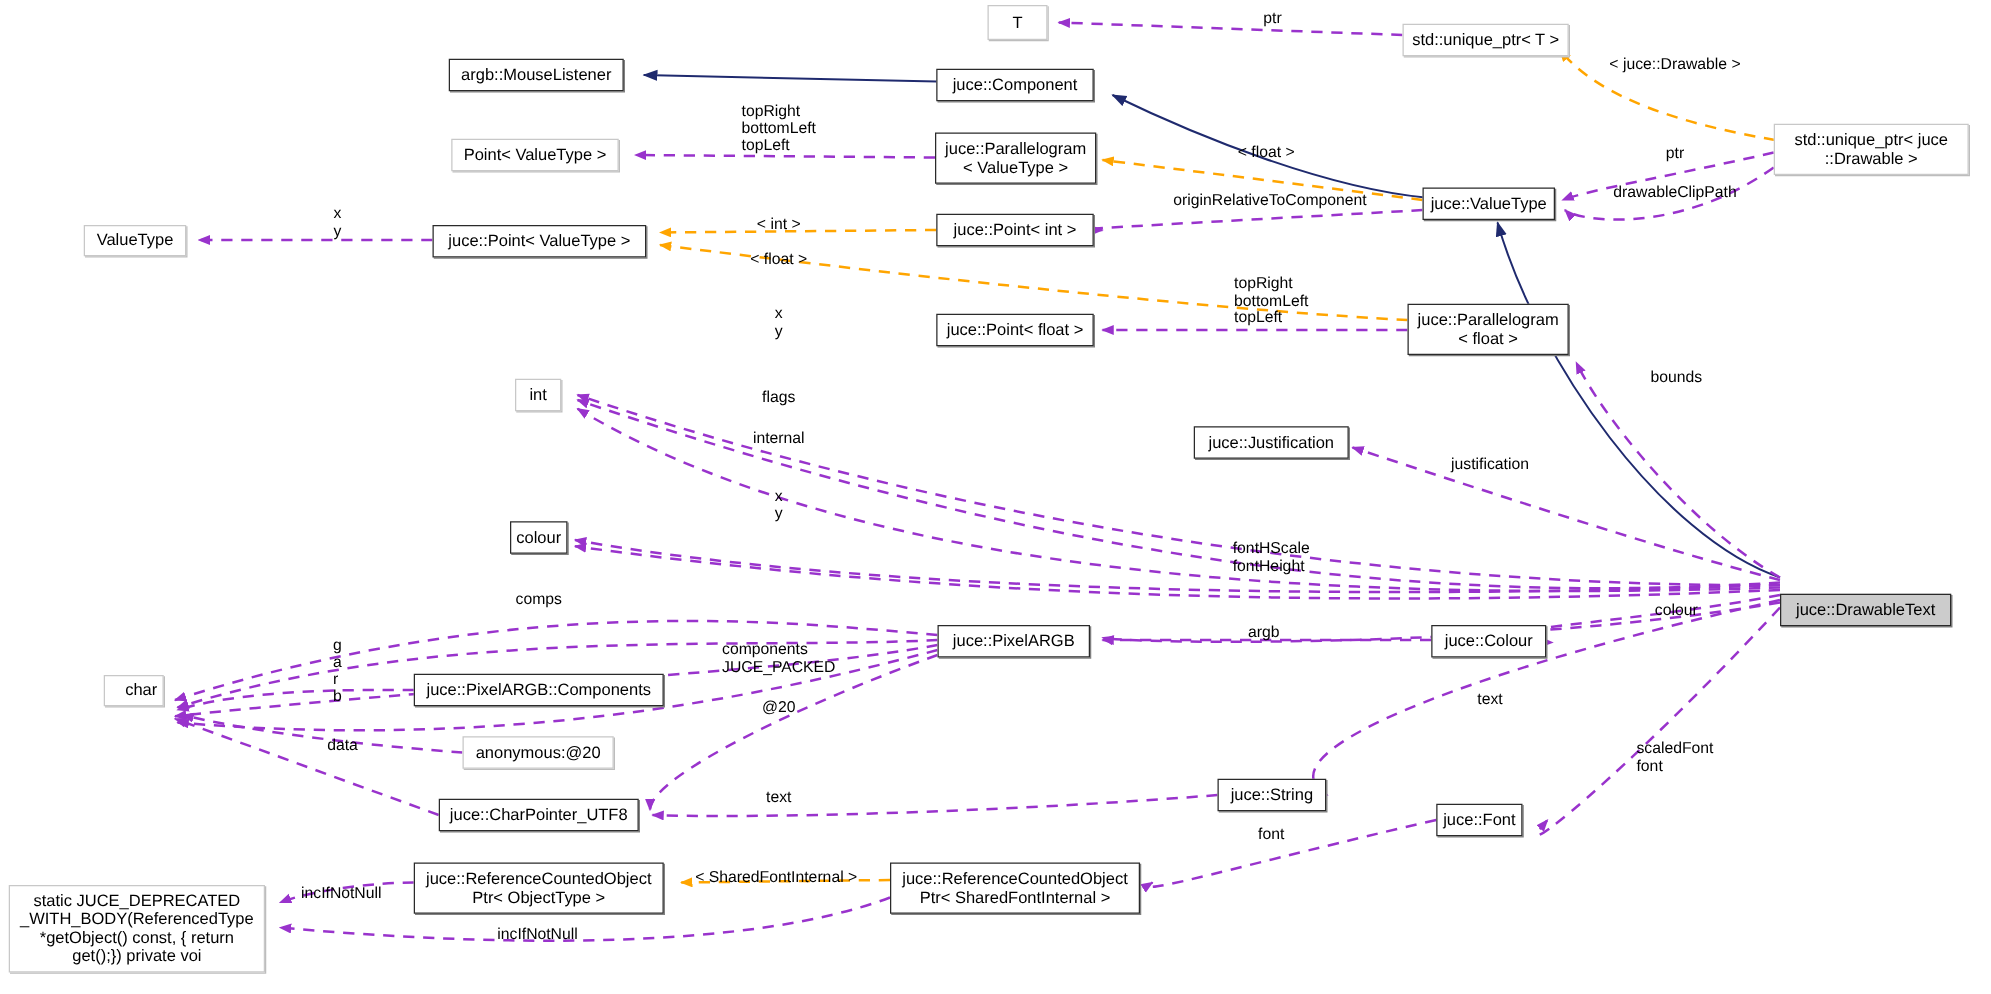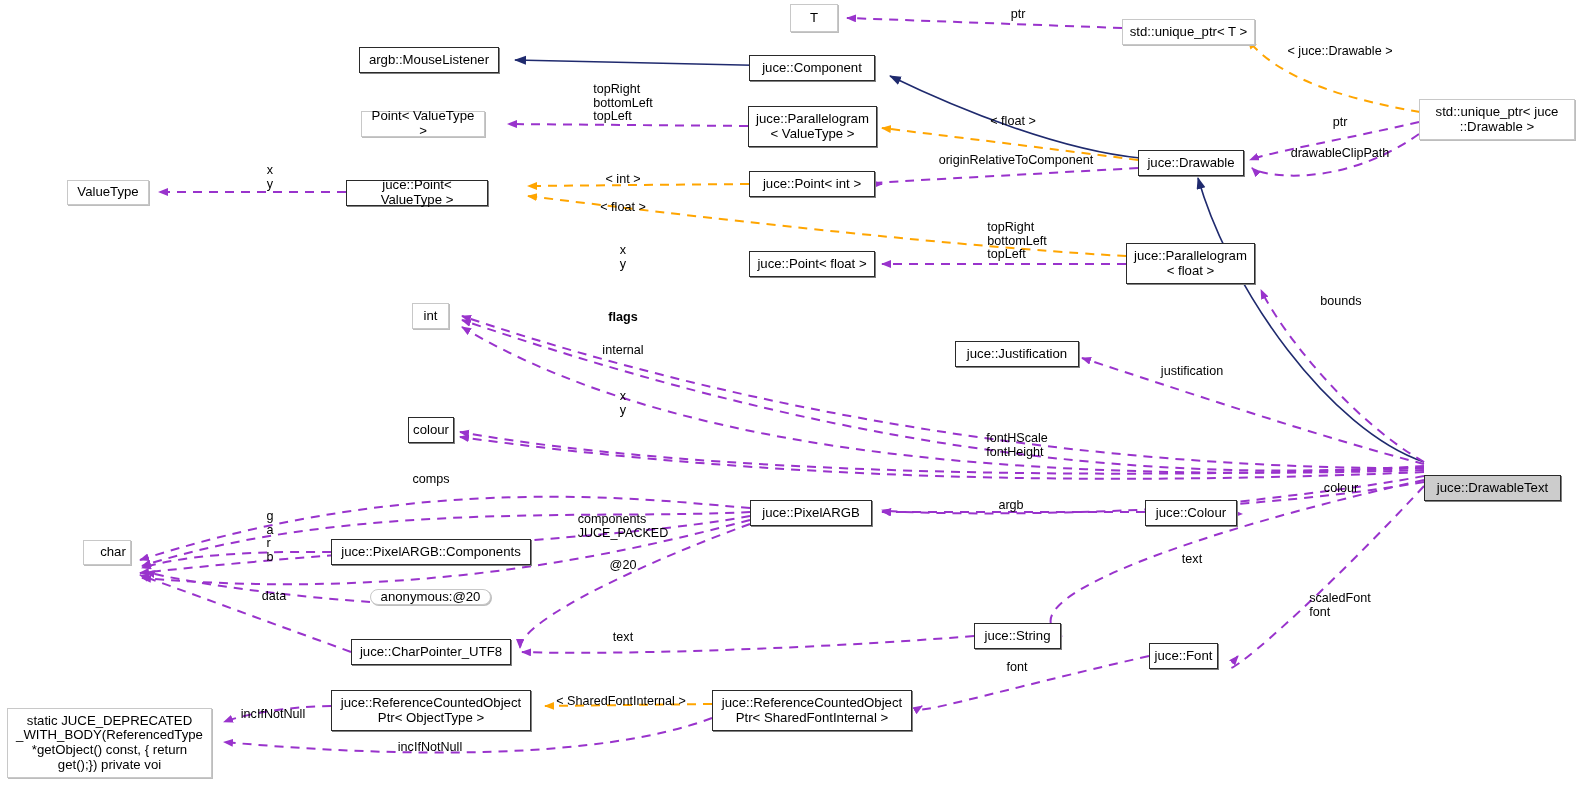--- a/index.html
+++ b/index.html
@@ -84,39 +84,39 @@
     </g>
   </svg>
 
   <div id="nodes">
       <div class="node softshadow" style="left: 790px; top: 4px; width: 48px; height: 28px;">T</div>
       <div class="node softshadow" style="left: 1122px; top: 19px; width: 133px; height: 26px;">std::unique_ptr&lt; T &gt;</div>
       <div class="node solid" style="left: 359px; top: 47px; width: 140px; height: 26px;">argb::MouseListener</div>
       <div class="node solid" style="left: 749px; top: 55px; width: 126px; height: 26px;">juce::Component</div>
       <div class="node softshadow" style="left: 1419px; top: 99px; width: 156px; height: 41px;">std::unique_ptr&lt; juce
 ::Drawable &gt;</div>
-      <div class="node softshadow" style="left: 361px; top: 111px; width: 124px; height: 26px;">Point&lt; ValueType &gt;</div>
+      <div class="node softshadow" style="left: 361px; top: 111px; width: 134px; height: 26px;">Point&lt; ValueType &gt;</div>
       <div class="node solid" style="left: 748px; top: 106px; width: 129px; height: 41px;">juce::Parallelogram
 &lt; ValueType &gt;</div>
-      <div class="node solid" style="left: 1138px; top: 150px; width: 106px; height: 26px;">juce::Drawable</div>
+      <div class="node solid" style="left: 1138px; top: 150px; width: 106px; height: 26px;">juce::ValueType</div>
       <div class="node softshadow" style="left: 67px; top: 180px; width: 82px; height: 25px;">ValueType</div>
-      <div class="node solid" style="left: 346px; top: 180px; width: 142px; height: 26px;">juce::Point&lt; ValueType &gt;</div>
+      <div class="node solid" style="left: 346px; top: 180px; width: 171px; height: 26px;">juce::Point&lt; ValueType &gt;</div>
       <div class="node solid" style="left: 749px; top: 171px; width: 126px; height: 26px;">juce::Point&lt; int &gt;</div>
       <div class="node solid" style="left: 749px; top: 251px; width: 126px; height: 26px;">juce::Point&lt; float &gt;</div>
       <div class="node solid" style="left: 1126px; top: 243px; width: 129px; height: 41px;">juce::Parallelogram
 &lt; float &gt;</div>
       <div class="node softshadow" style="left: 412px; top: 303px; width: 37px; height: 26px;">int</div>
       <div class="node solid" style="left: 955px; top: 341px; width: 124px; height: 26px;">juce::Justification</div>
       <div class="node solid" style="left: 408px; top: 417px; width: 46px; height: 26px;">colour</div>
       <div class="node hl" style="left: 1424px; top: 451px; width: 137px; height: 26px; margin-top: 24px;">juce::DrawableText</div>
       <div class="node solid" style="left: 1145px; top: 500px; width: 92px; height: 26px;">juce::Colour</div>
       <div class="node solid" style="left: 750px; top: 500px; width: 122px; height: 26px;">juce::PixelARGB</div>
       <div class="node solid" style="left: 331px; top: 539px; width: 200px; height: 26px;">juce::PixelARGB::Components</div>
       <div class="node softshadow" style="left: 83px; top: 540px; width: 48px; height: 25px; padding-left: 16px;">char</div>
-      <div class="node softshadow" style="left: 370px; top: 589px; width: 121px; height: 16px; border-radius: 11px;">anonymous:@20</div>
+      <div class="node softshadow" style="left: 370px; top: 589px; width: 121px; height: 26px;">anonymous:@20</div>
       <div class="node solid" style="left: 974px; top: 623px; width: 87px; height: 26px;">juce::String</div>
       <div class="node solid" style="left: 351px; top: 639px; width: 160px; height: 26px;">juce::CharPointer_UTF8</div>
       <div class="node solid" style="left: 1149px; top: 643px; width: 69px; height: 26px;">juce::Font</div>
       <div class="node solid" style="left: 331px; top: 690px; width: 200px; height: 41px;">juce::ReferenceCountedObject
 Ptr&lt; ObjectType &gt;</div>
       <div class="node solid" style="left: 712px; top: 690px; width: 200px; height: 41px;">juce::ReferenceCountedObject
 Ptr&lt; SharedFontInternal &gt;</div>
       <div class="node softshadow" style="left: 7px; top: 708px; width: 205px; height: 70px;">static JUCE_DEPRECATED
 _WITH_BODY(ReferencedType
 *getObject() const, { return
@@ -135,21 +135,21 @@
       <div class="elabel" style="left: 623px; top: 180px;">&lt; int &gt;</div>
       <div class="elabel" style="left: 1016px; top: 161px;">originRelativeToComponent</div>
       <div class="elabel" style="left: 1340px; top: 154px;">drawableClipPath</div>
       <div class="elabel" style="left: 623px; top: 208px;">&lt; float &gt;</div>
       <div class="elabel" style="left: 1017px; top: 241px;">topRight
 bottomLeft
 topLeft</div>
       <div class="elabel" style="left: 1341px; top: 302px;">bounds</div>
       <div class="elabel" style="left: 623px; top: 258px;">x
 y</div>
-      <div class="elabel" style="left: 623px; top: 318px; font-weight: bold;">flags</div>
+      <div class="elabel" style="left: 623px; top: 318px;">flags</div>
       <div class="elabel" style="left: 623px; top: 351px;">internal</div>
       <div class="elabel" style="left: 1192px; top: 372px;">justification</div>
       <div class="elabel" style="left: 623px; top: 404px;">x
 y</div>
       <div class="elabel" style="left: 1017px; top: 446px;">fontHScale
 fontHeight</div>
       <div class="elabel" style="left: 431px; top: 480px;">comps</div>
       <div class="elabel" style="left: 1011px; top: 506px;">argb</div>
       <div class="elabel" style="left: 1341px; top: 489px;">colour</div>
       <div class="elabel" style="left: 270px; top: 537px;">g

